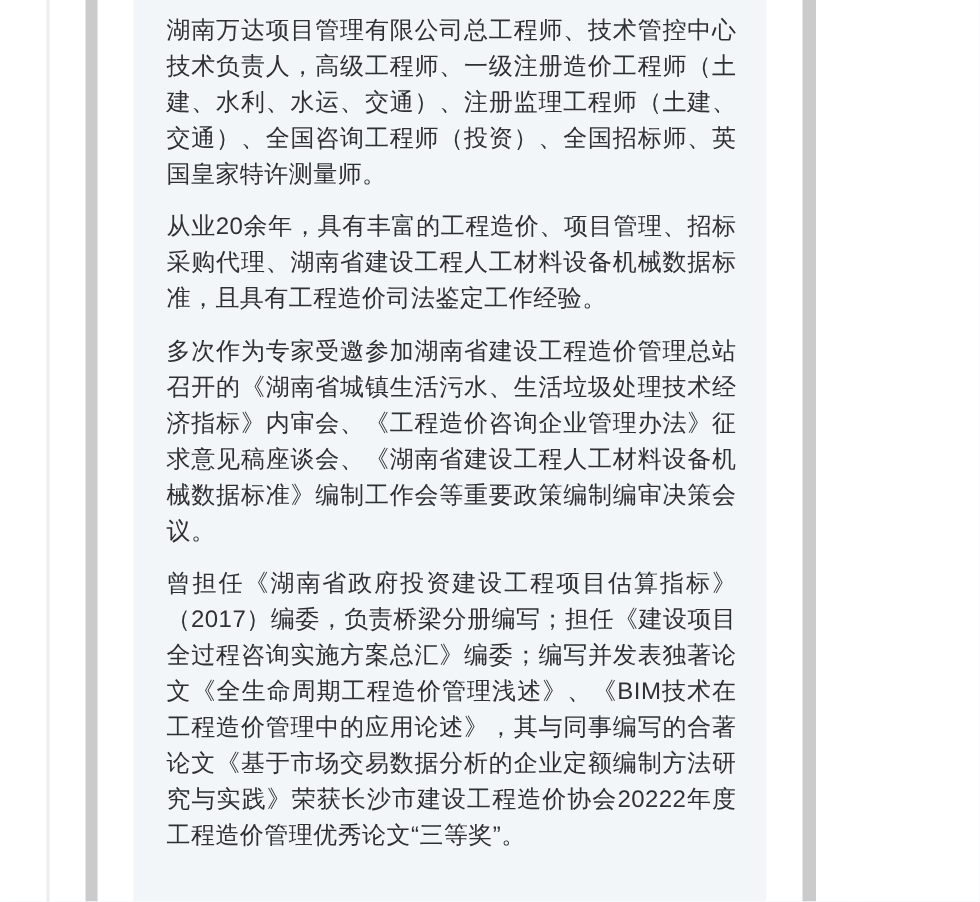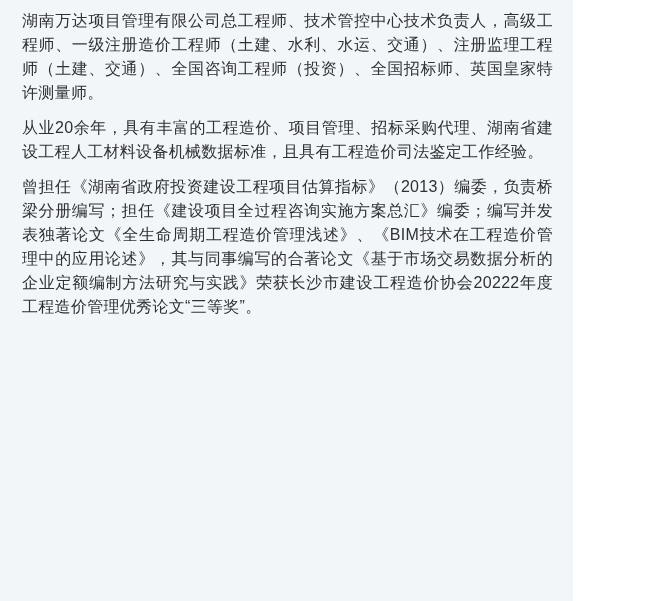--- a/index.html
+++ b/index.html
@@ -8,23 +8,23 @@
   }
   body {
     width: 653px;
     height: 601px;
     overflow: hidden;
     background: #ffffff;
     font-family: "Liberation Sans", "DejaVu Sans", sans-serif;
   }
   .viewer {
     display: flex;
-    flex-direction: column;
     width: 573px;
     height: 601px;
+    gap: 24px;
   }
   .strip-white-left  { width: 7px;  background: #ffffff; flex: 0 0 auto; }
   .strip-line-left   { width: 2px;  background: #ededed; flex: 0 0 auto; }
   .strip-gray-left   { width: 8px;  background: #cbcbcb; flex: 0 0 auto; }
   .strip-gray-right  { width: 9px;  background: #cbcbcb; flex: 0 0 auto; }
   .strip-white-right { width: 5px;  background: #ffffff; flex: 0 0 auto; }
   .page {
     flex: 1 1 auto;
     background: #f3f6f9;
     padding: 9px 20px 0 22px;
@@ -46,18 +46,19 @@
 <body>
 
 <div class="viewer">
   <div class="strip-white-left"></div>
   <div class="strip-line-left"></div>
   <div class="strip-gray-left"></div>
 
   <div class="page">
     <p>湖南万达项目管理有限公司总工程师、技术管控中心技术负责人，高级工程师、一级注册造价工程师（土建、水利、水运、交通）、注册监理工程师（土建、交通）、全国咨询工程师（投资）、全国招标师、英国皇家特许测量师。</p>
     <p>从业20余年，具有丰富的工程造价、项目管理、招标采购代理、湖南省建设工程人工材料设备机械数据标准，且具有工程造价司法鉴定工作经验。</p>
-    <p>曾担任《湖南省政府投资建设工程项目估算指标》（2013）编委，负责桥梁分册编写；担任《建设项目全过程咨询实施方案总汇》编委；编写并发表独著论文《全生命周期工程造价管理浅述》、《BIM技术在工程造价管理中的应用论述》，其与同事编写的合著论文《基于市场交易数据分析的企业定额编制方法研究与实践》荣获长沙市建设工程造价协会20222年度工程造价管理优秀论文“三等奖”。</p>
+    <p>多次作为专家受邀参加湖南省建设工程造价管理总站召开的《湖南省城镇生活污水、生活垃圾处理技术经济指标》内审会、《工程造价咨询企业管理办法》征求意见稿座谈会、《湖南省建设工程人工材料设备机械数据标准》编制工作会等重要政策编制编审决策会议。</p>
+    <p>曾担任《湖南省政府投资建设工程项目估算指标》（2017）编委，负责桥梁分册编写；担任《建设项目全过程咨询实施方案总汇》编委；编写并发表独著论文《全生命周期工程造价管理浅述》、《BIM技术在工程造价管理中的应用论述》，其与同事编写的合著论文《基于市场交易数据分析的企业定额编制方法研究与实践》荣获长沙市建设工程造价协会20222年度工程造价管理优秀论文“三等奖”。</p>
   </div>
 
   <div class="strip-gray-right"></div>
   <div class="strip-white-right"></div>
 </div>
 
 </body></html>

